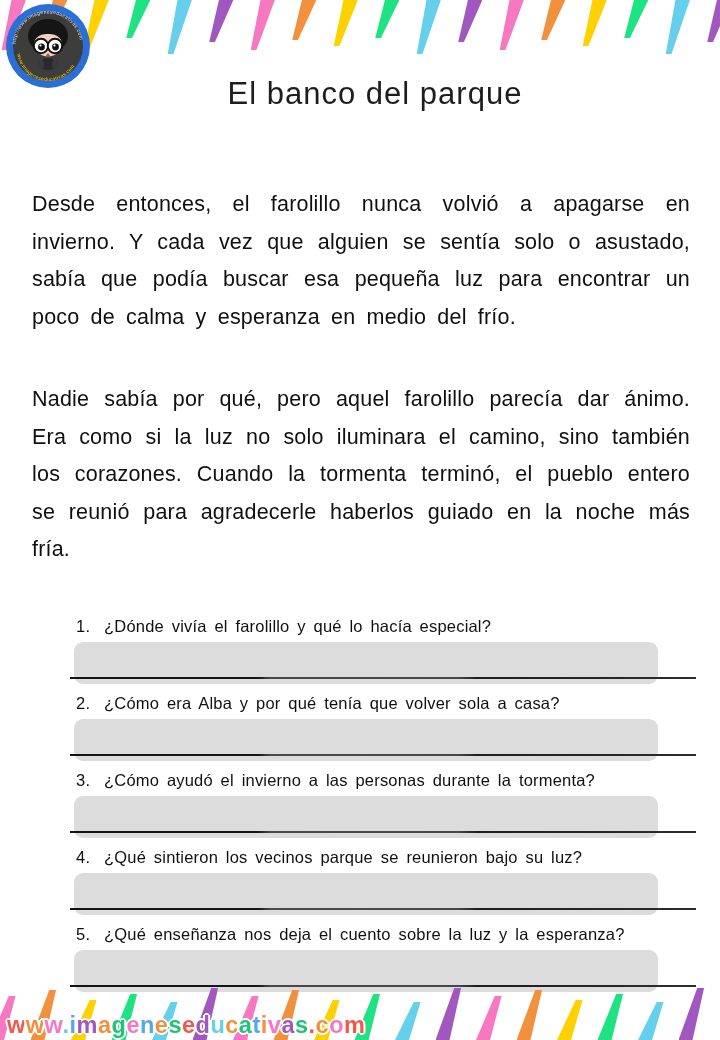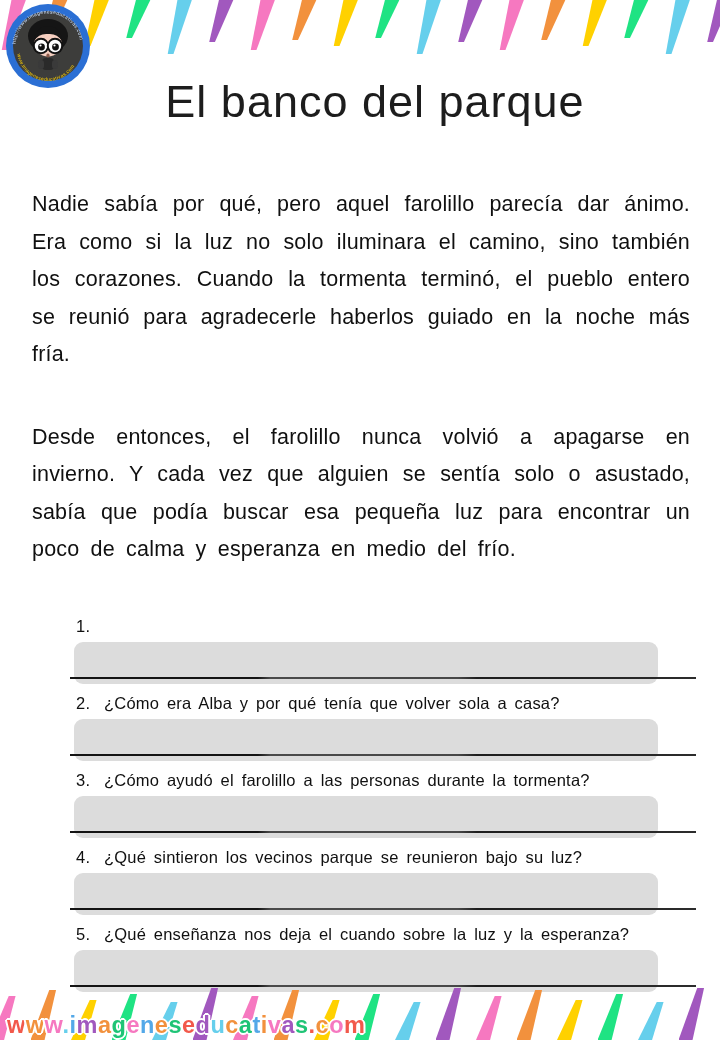--- a/index.html
+++ b/index.html
@@ -12,21 +12,21 @@
   .border-zone.bottom{bottom:0;height:54px;}
   .stripe{position:absolute;}
   .stripe.top{top:0;width:36px;clip-path:polygon(54% 0,94% 0,43% 100%,27% 100%);}
   .stripe.bottom{bottom:0;width:36px;clip-path:polygon(52% 0,71% 0,39% 100%,0% 100%);}
 
   
   .logo{position:absolute;left:5px;top:3px;width:86px;height:86px;z-index:5;}
 
   
   .title{position:absolute;top:76px;left:0;right:0;text-align:center;
-         font-size:45px;letter-spacing:1px;color:#1d1d1d;font-weight:500;margin-left:30px;}
+         font-size:31px;letter-spacing:1px;color:#1d1d1d;font-weight:500;margin-left:30px;}
 
   
   .story{position:absolute;top:186px;left:32px;width:658px;color:#101010;}
   .story p{margin:0 0 45px 0;font-size:21.5px;line-height:37.5px;
            text-align:justify;word-spacing:5px;letter-spacing:0.2px;}
   .story p:last-child{margin-bottom:0;}
 
   
   .questions{position:absolute;top:615px;left:60px;width:632px;}
   .q-row{margin-bottom:8px;}
@@ -96,69 +96,70 @@
       <textPath href="#arcTop" startOffset="2">http://www.imageneseducativas.com</textPath>
     </text>
     <text font-size="5" fill="#ffd100" letter-spacing="0.3">
       <textPath href="#arcBot" startOffset="4">www.imageneseducativas.com</textPath>
     </text>
   </svg>
 
   <div class="title">El banco del parque</div>
 
   <div class="story">
+    <p>Desde entonces, el farolillo nunca volvió a apagarse en invierno. Y cada vez que alguien se sentía solo o asustado, sabía que podía buscar esa pequeña luz para encontrar un poco de calma y esperanza en medio del frío.</p>
     <p>Nadie sabía por qué, pero aquel farolillo parecía dar ánimo. Era como si la luz no solo iluminara el camino, sino también los corazones. Cuando la tormenta terminó, el pueblo entero se reunió para agradecerle haberlos guiado en la noche más fría.</p>
-    <p>Desde entonces, el farolillo nunca volvió a apagarse en invierno. Y cada vez que alguien se sentía solo o asustado, sabía que podía buscar esa pequeña luz para encontrar un poco de calma y esperanza en medio del frío.</p>
   </div>
 
   <div class="questions">
 
     <div class="q-row">
       <div class="q-line">
         <span class="q-num">1.</span>
+        <span>¿Dónde vivía el farolillo y qué lo hacía especial?</span>
       </div>
       <div class="answer-box">
         <div class="answer-line"></div>
       </div>
     </div>
 
     <div class="q-row">
       <div class="q-line">
         <span class="q-num">2.</span>
         <span>¿Cómo era Alba y por qué tenía que volver sola a casa?</span>
       </div>
       <div class="answer-box">
         <div class="answer-line"></div>
       </div>
     </div>
 
     <div class="q-row">
       <div class="q-line">
         <span class="q-num">3.</span>
-        <span>¿Cómo ayudó el farolillo a las personas durante la tormenta?</span>
+        <span>¿Cómo ayudó el invierno a las personas durante la tormenta?</span>
       </div>
       <div class="answer-box">
         <div class="answer-line"></div>
       </div>
     </div>
 
     <div class="q-row">
       <div class="q-line">
         <span class="q-num">4.</span>
         <span>¿Qué sintieron los vecinos parque se reunieron bajo su luz?</span>
       </div>
       <div class="answer-box">
         <div class="answer-line"></div>
       </div>
     </div>
 
     <div class="q-row">
       <div class="q-line">
         <span class="q-num">5.</span>
-        <span>¿Qué enseñanza nos deja el cuando sobre la luz y la esperanza?</span>
+        <span>¿Qué enseñanza nos deja el cuento sobre la luz y la esperanza?</span>
       </div>
       <div class="answer-box">
         <div class="answer-line"></div>
       </div>
     </div>
 
   </div>
 
   <div class="border-zone bottom">
       <div class="stripe bottom" style="left: -10px; height: 44px; background: rgb(246, 120, 192);"></div>

